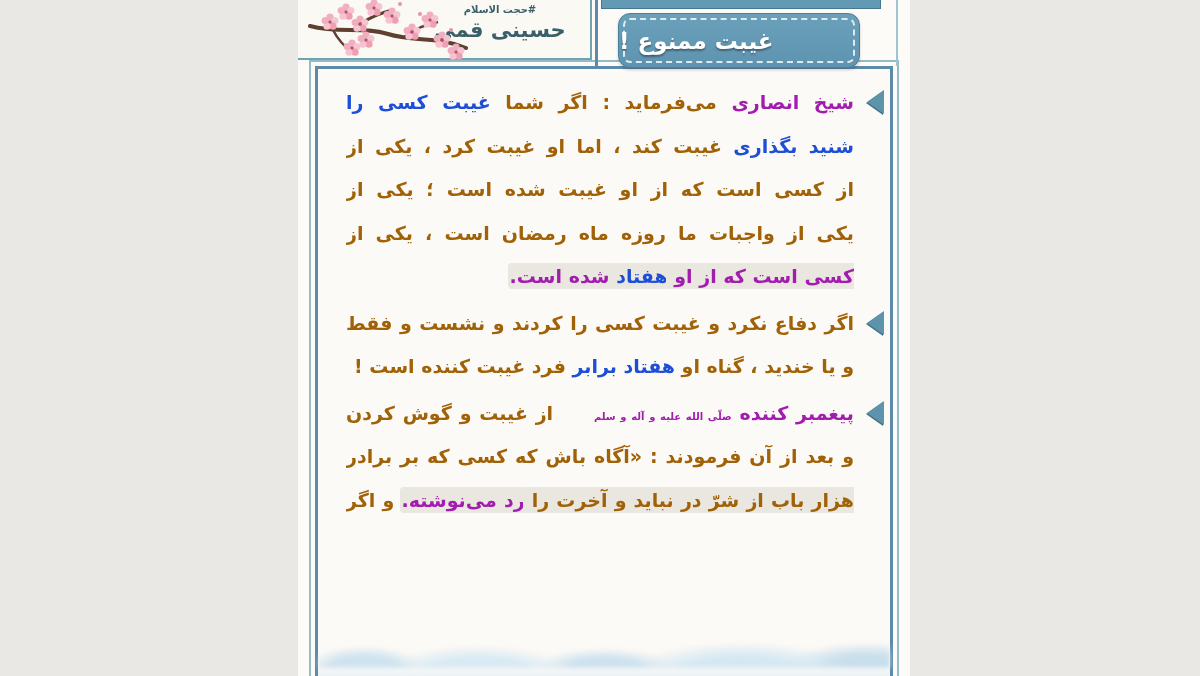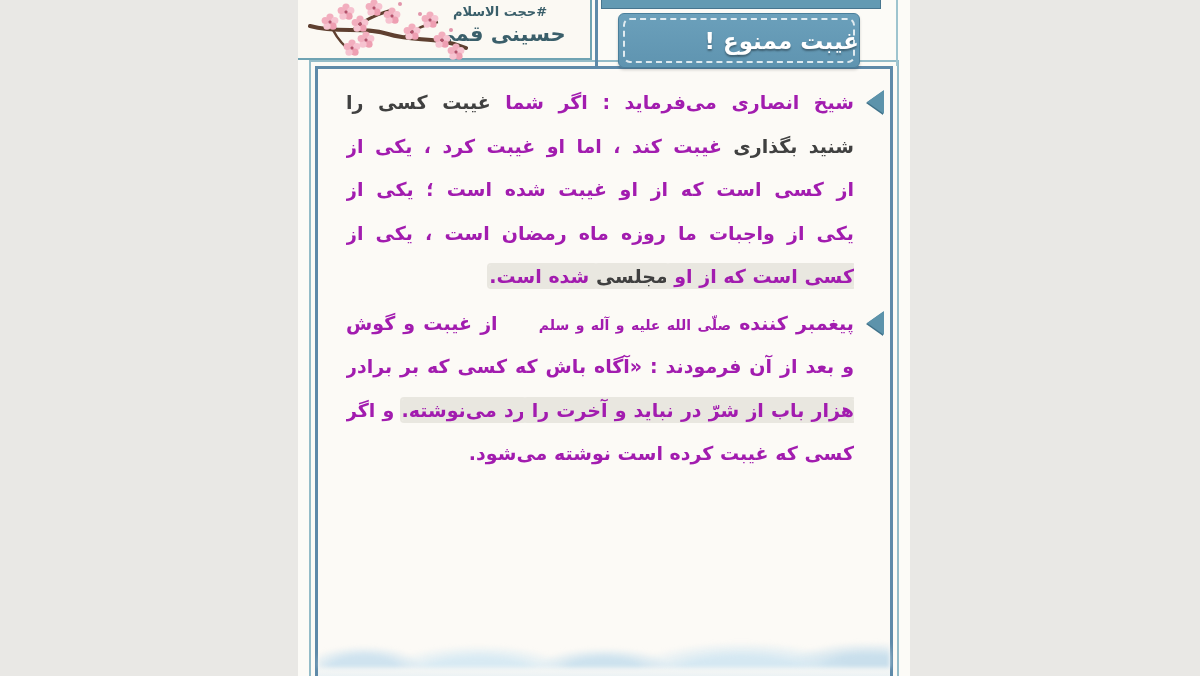--- a/index.html
+++ b/index.html
@@ -18,40 +18,40 @@
     position:absolute;left:298px;top:0;width:294px;height:60px;
     background:#fbf9f3;
     border-right:2px solid #6fa3b2;
     border-bottom:2px solid #6fa3b2;
     box-sizing:border-box;
   }
   .header-text{
     position:absolute;right:10px;top:4px;width:160px;text-align:center;
     color:#3a5f6a;direction:rtl;
   }
-  .header-text .hash{font-size:13px;font-weight:bold;letter-spacing:0;}
+  .header-text .hash{font-size:10px;font-weight:bold;letter-spacing:0;}
   .header-text .name{font-size:21px;font-weight:bold;margin-top:3px;}
   .blossom{position:absolute;left:10px;top:-4px;}
   
   .top-strip-line{
     position:absolute;left:595px;top:0;width:3px;height:66px;background:#5e8aa9;
   }
   .top-strip-line-r{
     position:absolute;left:896px;top:0;width:2px;height:66px;background:#9ec4cf;
   }
   .top-bar{
     position:absolute;left:601px;top:0;width:280px;height:9px;
     background:#639ab3;border:1px solid #48768f;border-top:none;box-sizing:border-box;
   }
   .title-badge{
     position:absolute;left:618px;top:13px;width:240px;height:53px;
     background:linear-gradient(#6ba0bb,#5f94b0);
-    border:1px solid #4a7f9b;border-radius:6px;
+    border:1px solid #4a7f9b;border-radius:12px;
     box-shadow:0 2px 3px rgba(0,0,0,.18);
-    display:flex;align-items:center;justify-content:flex-start;
+    display:flex;align-items:center;justify-content:flex-end;
     direction:rtl;position:absolute;
   }
   .title-badge::after{
     content:"";position:absolute;inset:4px;border:2px dashed rgba(255,255,255,.8);
     border-radius:7px;pointer-events:none;
   }
   .title-badge span{
     color:#fff;font-size:23px;font-weight:bold;
     text-shadow:0 2px 2px rgba(0,0,0,.35);
   }
@@ -74,25 +74,25 @@
     border-right:17px solid #5d93ab;
     filter:drop-shadow(-1px 1px 0 #3f7189);
   }
   .line{
     font-size:19px;font-weight:bold;color:#222;
     line-height:43.5px;height:43.5px;overflow:hidden;
     text-align:justify;text-align-last:justify;
     white-space:normal;
   }
   .line.last{text-align-last:right;}
-  .seg-k{color:#a21caf;}
+  .seg-k{color:#a16207;}
   .seg-g{color:#a21caf;}
-  .seg-r{color:#404040;}
+  .seg-r{color:#1d4ed8;}
   .hl{background:#e9e7e0;box-shadow:0 0 0 2px #e9e7e0;border-radius:2px;}
-  .small{font-size:14px;margin-left:33px;}
+  .small{font-size:10px;margin-left:33px;}
   
   .wash{
     position:absolute;left:0;right:0;bottom:35px;height:34px;
     background:
       radial-gradient(60px 22px at 8% 100%, #cfe3ef 55%, transparent 100%),
       radial-gradient(95px 28px at 28% 115%, #d8eaf3 55%, transparent 100%),
       radial-gradient(70px 20px at 50% 100%, #cde2ee 50%, transparent 100%),
       radial-gradient(115px 32px at 74% 118%, #d5e8f2 55%, transparent 100%),
       radial-gradient(85px 26px at 96% 100%, #c9dfec 50%, transparent 100%);
     filter:blur(2px);
@@ -108,28 +108,32 @@
 <div class="page-column"></div>
 
 <div class="card">
   <div class="text-area" id="text-area">
       <div class="para">
         <span class="bullet"></span>
         <div class="line"><span class="seg-g">شیخ انصاری</span><span class="seg-k"> می‌فرماید : اگر شما </span><span class="seg-r">غیبت کسی را</span></div>
         <div class="line"><span class="seg-r">شنید بگذاری</span><span class="seg-k"> غیبت کند ، اما او غیبت کرد ، یکی از واجبات ما دفاع</span></div>
         <div class="line"><span class="seg-k">از کسی است که از او غیبت شده است ؛ یکی از واجبات ما نماز است</span></div>
         <div class="line"><span class="seg-k">یکی از واجبات ما روزه ماه رمضان است ، یکی از واجبات ما </span></div>
-        <div class="line last"><span class="seg-g hl">کسی است که از او </span><span class="seg-r hl">مجلسی</span><span class="seg-g hl"> شده است.</span></div>
+        <div class="line last"><span class="seg-g hl">کسی است که از او </span><span class="seg-r hl">هفتاد</span><span class="seg-g hl"> شده است.</span></div>
+      </div>
+      <div class="para">
+        <span class="bullet"></span>
+        <div class="line"><span class="seg-k">اگر دفاع نکرد و غیبت کسی را کردند و نشست و فقط </span></div>
+        <div class="line last"><span class="seg-k">و یا خندید ، گناه او </span><span class="seg-r">هفتاد برابر</span><span class="seg-k"> فرد غیبت کننده است !</span></div>
       </div>
       <div class="para">
         <span class="bullet"></span>
         <div class="line"><span class="seg-g">پیغمبر کننده </span><span class="seg-g small">صلّی الله علیه و آله و سلم</span><span class="seg-k"> از غیبت و گوش کردن آن نهی فرمود</span></div>
         <div class="line"><span class="seg-k">و بعد از آن فرمودند : «آگاه باش که کسی که بر برادر خود لطف کند</span></div>
         <div class="line"><span class="seg-k hl">هزار باب از شرّ در نباید و آخرت را </span><span class="seg-g hl">رد می‌نوشته.</span><span class="seg-k"> و اگر آن شخص</span></div>
-        <div class="line last"><span class="seg-k">کسی که غیبت کرده است نوشته می‌شود.</span></div>
       </div>
     </div>
   <div class="wash"></div>
   <div class="wash2"></div>
 </div>
 
 <div class="top-strip-line"></div>
 <div class="top-strip-line-r"></div>
 <div class="top-bar"></div>
 <div class="title-badge">

